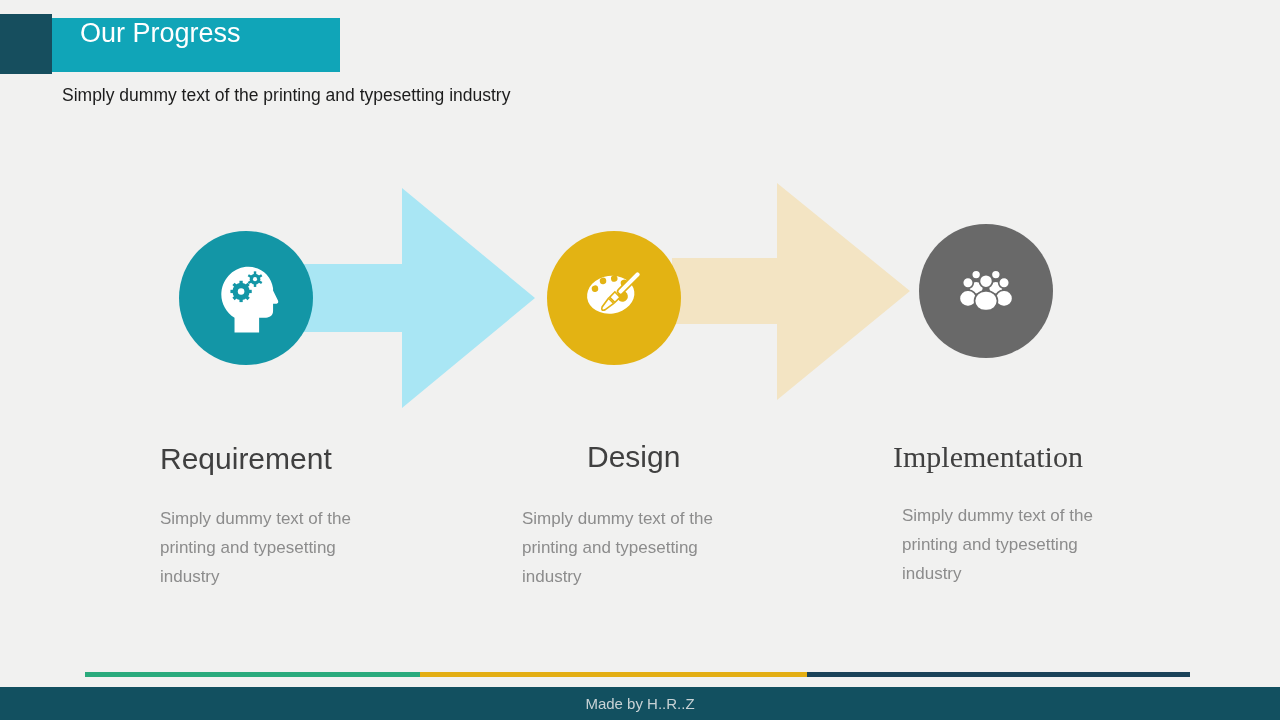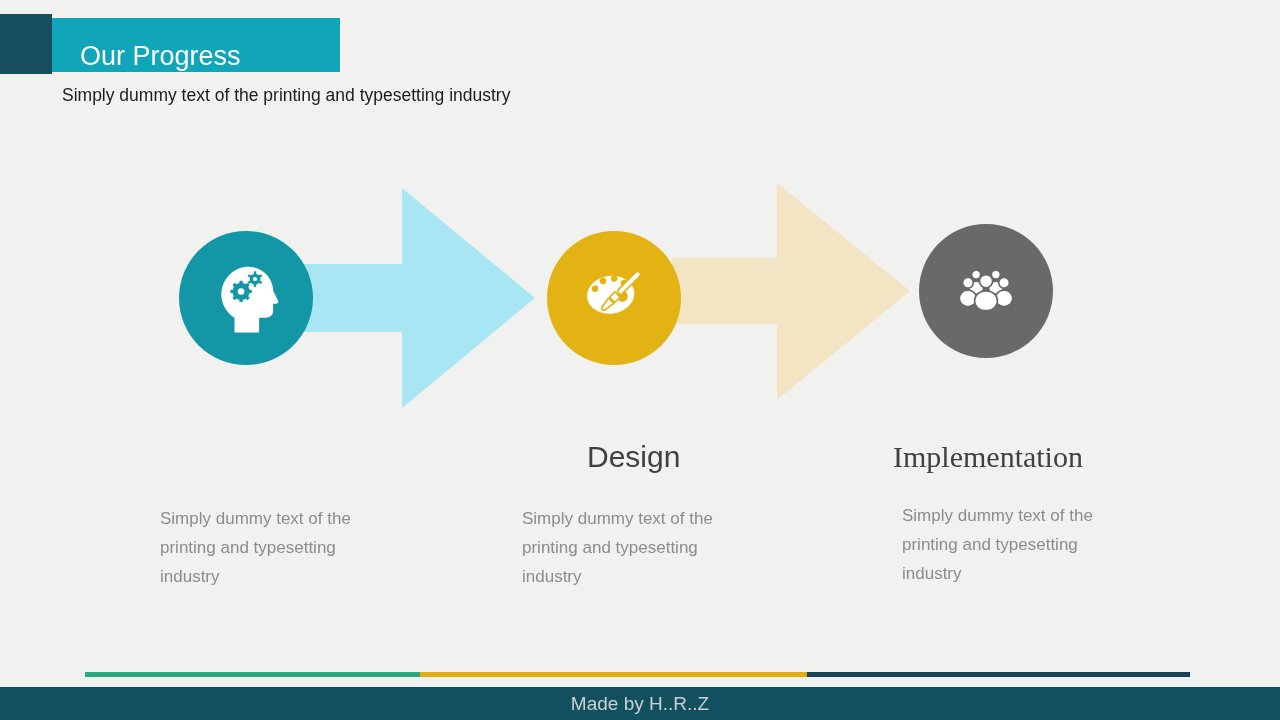--- a/index.html
+++ b/index.html
@@ -6,21 +6,21 @@
   .slide {
     position:relative; width:1280px; height:720px;
     background:#f1f1f0; overflow:hidden;
     font-family:"Liberation Sans", sans-serif;
   }
   
   .title-accent { position:absolute; left:0; top:14px; width:52px; height:60px; background:#164e5e; }
   .title-box {
     position:absolute; left:52px; top:18px; width:288px; height:54px;
     background:#10a5b8; color:#ffffff; font-size:27px;
-    display:flex; align-items:flex-end; padding-left:28px; box-sizing:border-box;
+    display:flex; align-items:flex-start; padding-left:28px; box-sizing:border-box;
   }
   .subtitle { position:absolute; left:62px; top:85px; font-size:17.5px; color:#1c1c1c; }
 
   
   .arrow { position:absolute; z-index:1; }
   .arrow1 { left:300px; top:188px; }
   .arrow2 { left:672px; top:183px; }
 
   
   .circle {
@@ -43,21 +43,21 @@
 
   
   .bar { position:absolute; top:672px; height:5px; }
   .bar1 { left:85px;  width:335px; background:#2aaa7c; }
   .bar2 { left:420px; width:387px; background:#e3ae14; }
   .bar3 { left:807px; width:383px; background:#1a4258; }
 
   
   .footer {
     position:absolute; left:0; top:687px; width:1280px; height:33px;
-    background:#125060; color:#c8d2d5; font-size:19px;
+    background:#125060; color:#c8d2d5; font-size:15px;
     display:flex; align-items:center; justify-content:center;
   }
 </style>
 </head>
 <body>
 
 <div class="slide">
 
   <div class="title-accent"></div>
   <div class="title-box">
@@ -121,20 +121,21 @@
         <circle cx="28" cy="40" r="6.5"></circle>
         <rect x="17.5" y="49" width="21" height="20" rx="10"></rect>
         <circle cx="72" cy="40" r="6.5"></circle>
         <rect x="61.5" y="49" width="21" height="20" rx="10"></rect>
         <circle cx="50" cy="38" r="8"></circle>
         <rect x="36" y="50" width="28" height="24" rx="13"></rect>
       </g>
     </svg>
   </div>
 
+  <div class="step-label l1">Requirement</div>
   <div class="step-label l2">Design</div>
   <div class="step-label l3">Implementation</div>
 
   <div class="step-desc d1">Simply dummy text of the printing and typesetting industry</div>
   <div class="step-desc d2">Simply dummy text of the printing and typesetting industry</div>
   <div class="step-desc d3">Simply dummy text of the printing and typesetting industry</div>
 
   <div class="bar bar1"></div>
   <div class="bar bar2"></div>
   <div class="bar bar3"></div>

